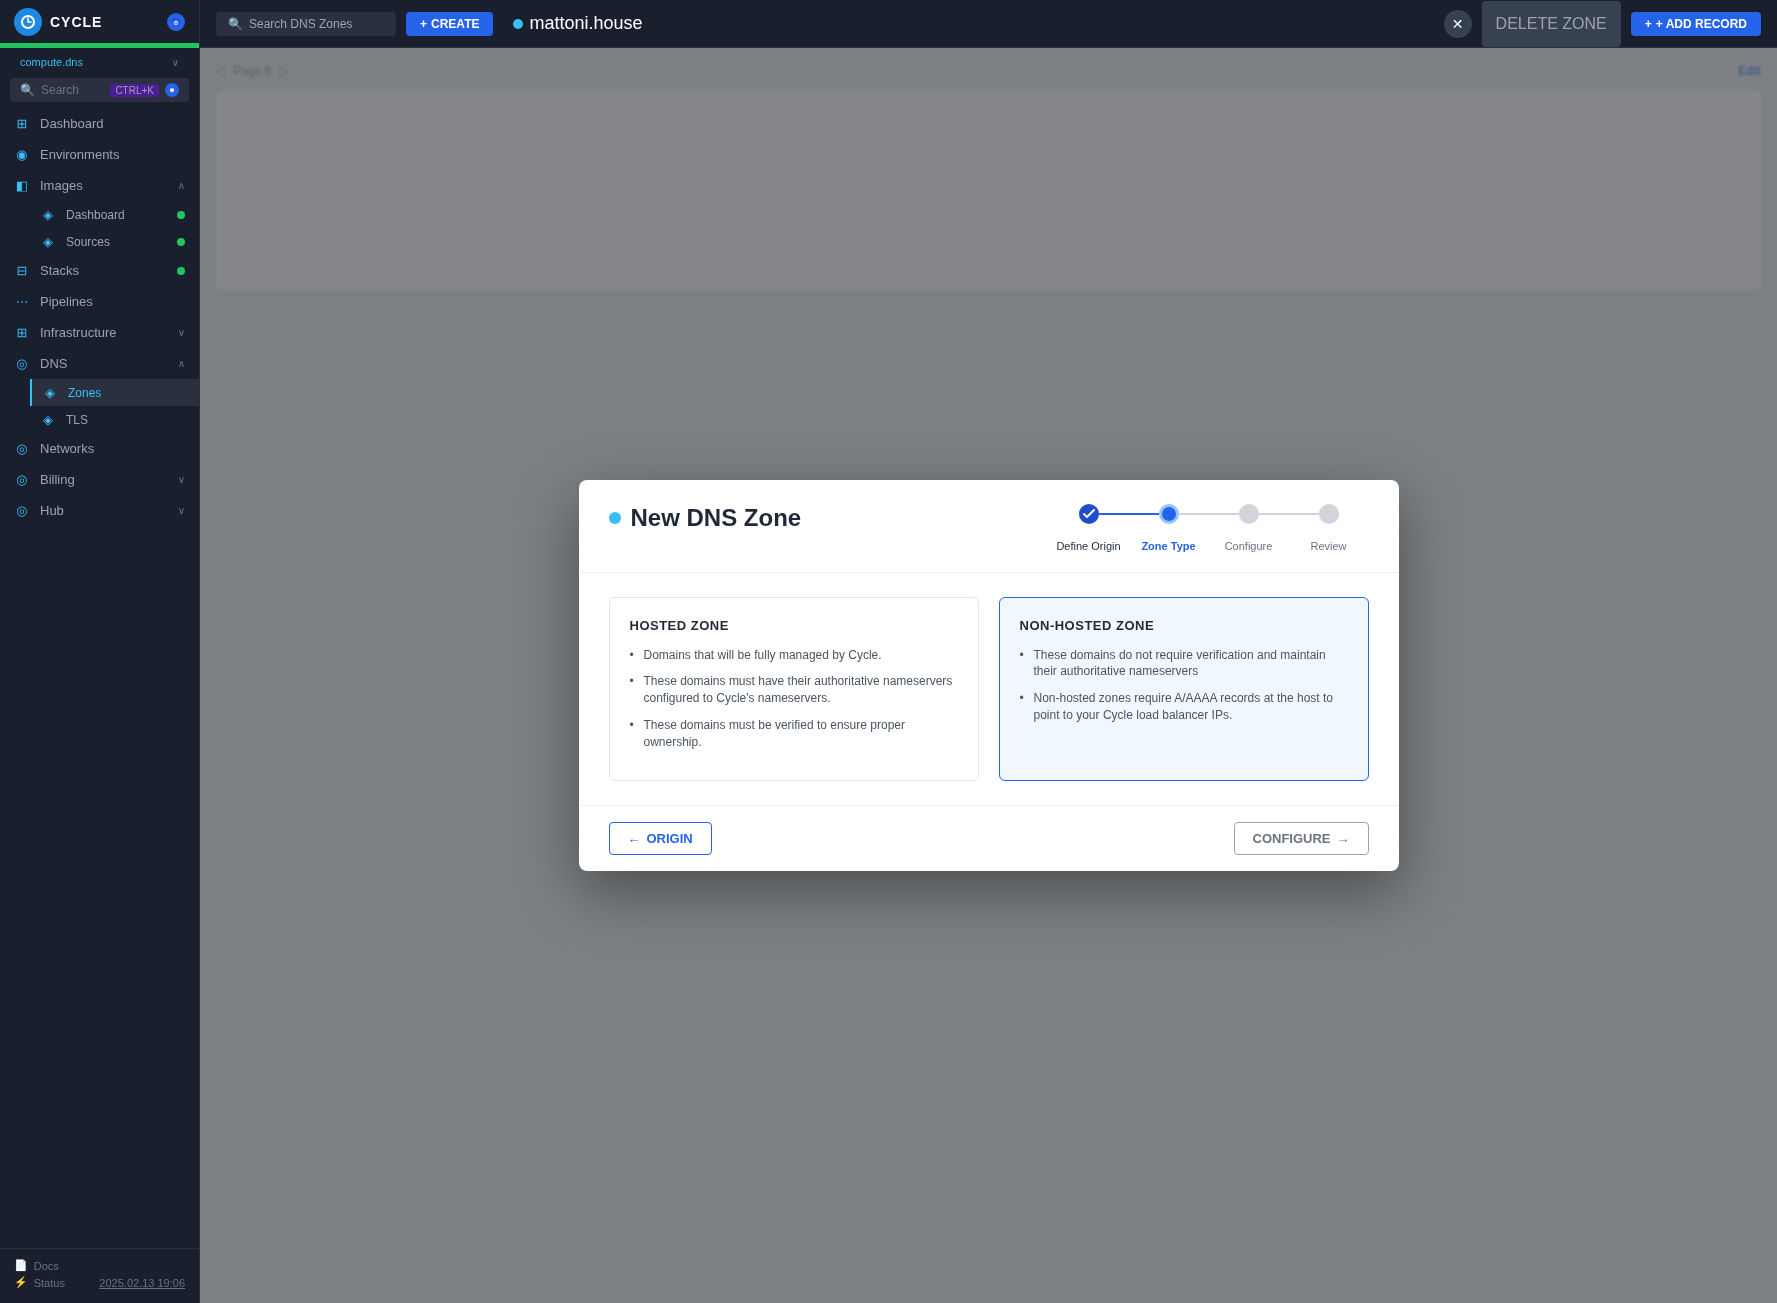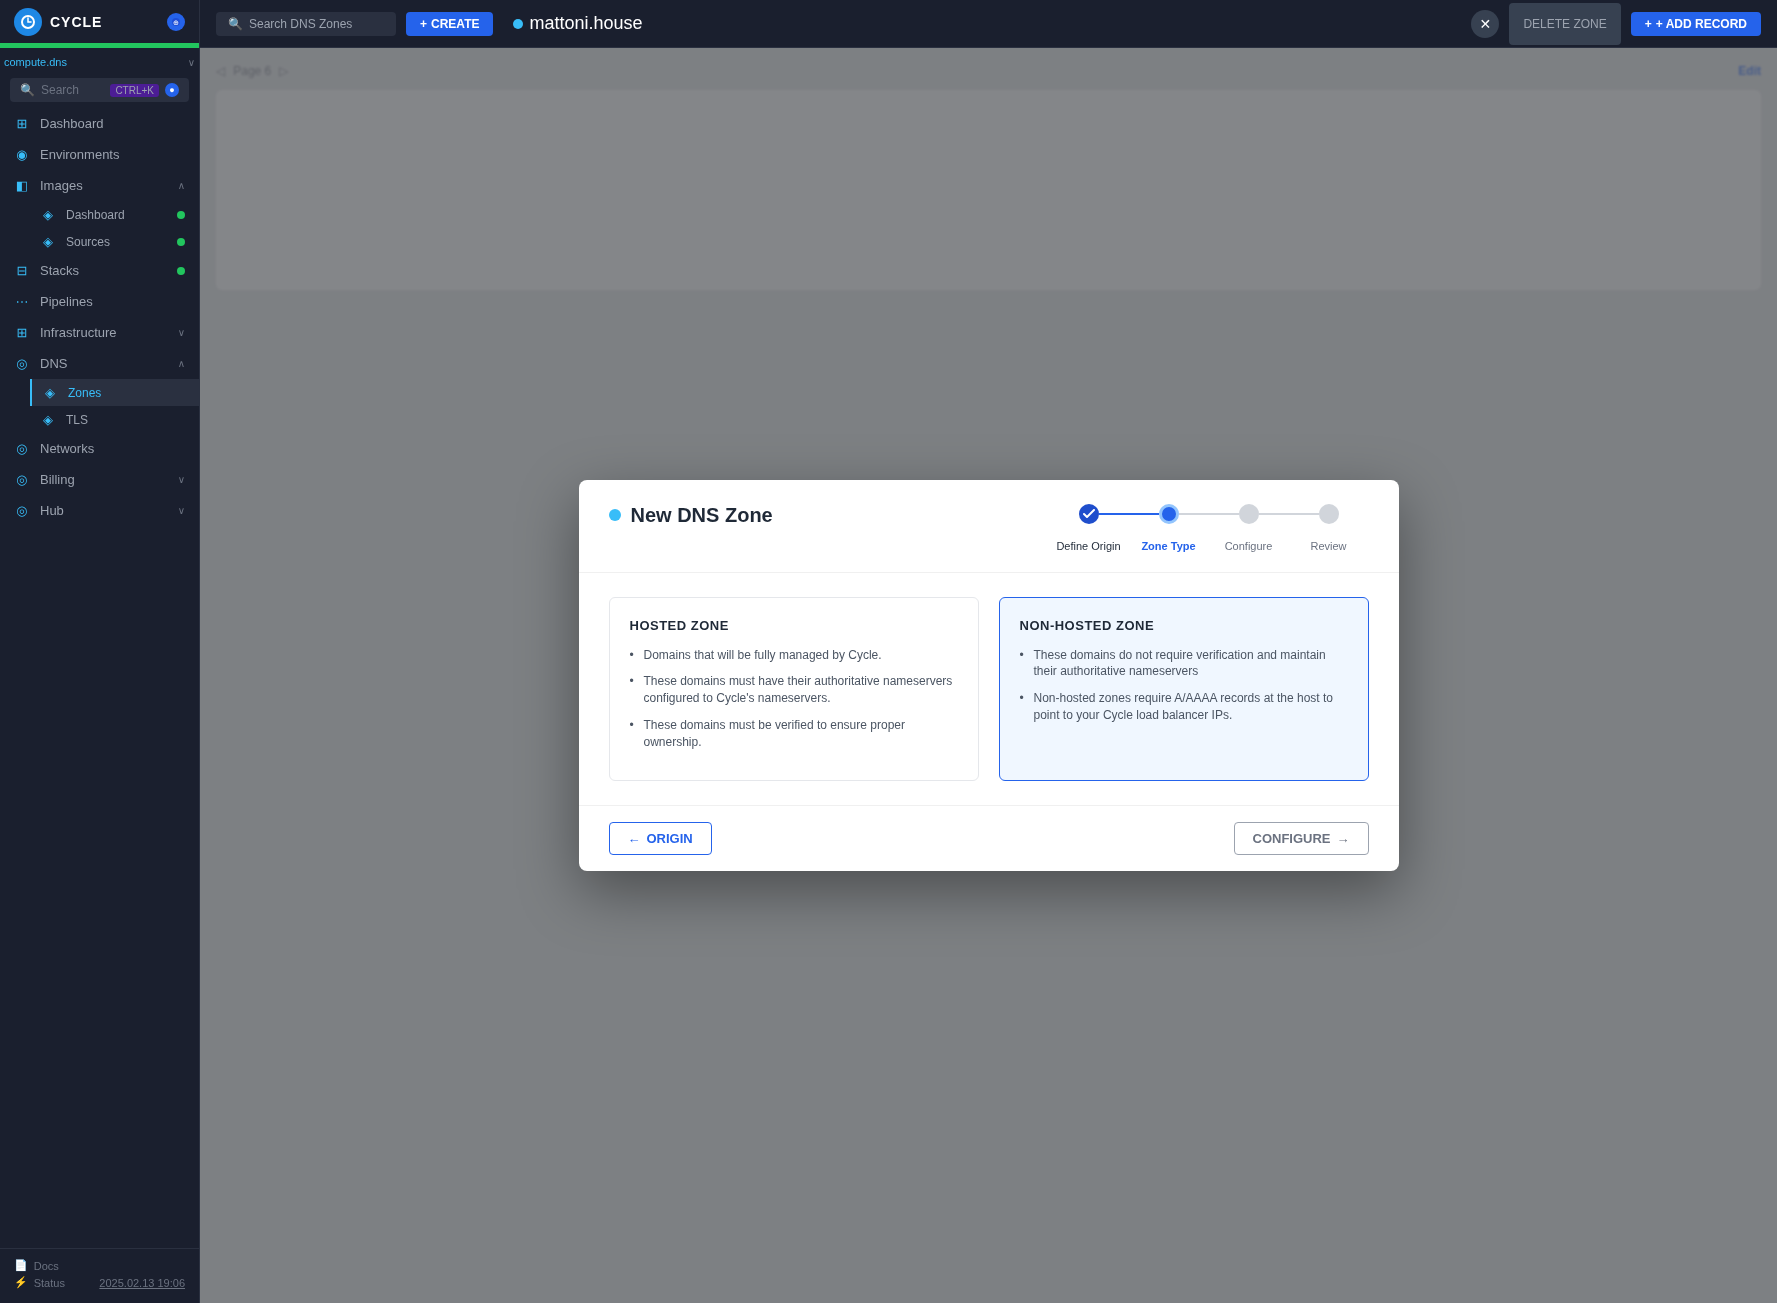--- a/index.html
+++ b/index.html
@@ -30,21 +30,21 @@
       color: white; font-weight: bold; font-size: 12px;
       margin-right: 8px;
     }
     .logo-text { color: white; font-size: 14px; font-weight: 600; letter-spacing: 1px; }
     .hub-badge {
       width: 18px; height: 18px; background: #2563eb; border-radius: 50%;
       margin-left: auto; display: flex; align-items: center; justify-content: center;
       color: white; font-size: 9px;
     }
     .sidebar-hub-label {
-      color: #38bdf8; font-size: 11px; padding: 8px 4px 4px;
+      color: #38bdf8; font-size: 11px; padding: 8px 20px 4px;
       display: flex; align-items: center; justify-content: space-between;
     }
     .sidebar-search {
       margin: 6px 10px;
       background: #2a3040;
       border-radius: 4px;
       padding: 5px 10px;
       display: flex; align-items: center; gap: 6px;
       color: #6b7280; font-size: 12px;
     }
@@ -113,21 +113,21 @@
       margin-left: 10px;
     }
     .domain-dot { width: 10px; height: 10px; background: #38bdf8; border-radius: 50%; }
     .topbar-right { margin-left: auto; display: flex; align-items: center; gap: 10px; }
     .btn-secondary {
       background: #374151;
       color: #9ca3af;
       border: none;
       border-radius: 4px;
       padding: 14px 14px;
-      font-size: 12px;
+      font-size: 16px;
       cursor: pointer;
     }
     .btn-add-record {
       background: #2563eb;
       color: white;
       border: none;
       border-radius: 4px;
       padding: 5px 14px;
       font-size: 12px;
       font-weight: 600;
@@ -184,21 +184,21 @@
       align-items: flex-start;
       border-bottom: 1px solid #f0f0f0;
     }
     .modal-title-area {
       display: flex; align-items: center; gap: 10px;
     }
     .modal-title-dot {
       width: 12px; height: 12px; background: #38bdf8; border-radius: 50%;
     }
     .modal-title {
-      font-size: 20px; font-weight: 600; color: #1f2937;
+      font-size: 24px; font-weight: 600; color: #1f2937;
     }
     .modal-steps {
       margin-left: auto;
       display: flex; align-items: center; gap: 0;
       flex-direction: column;
       align-items: center;
     }
     .steps-track {
       display: flex; align-items: center; gap: 0;
     }

